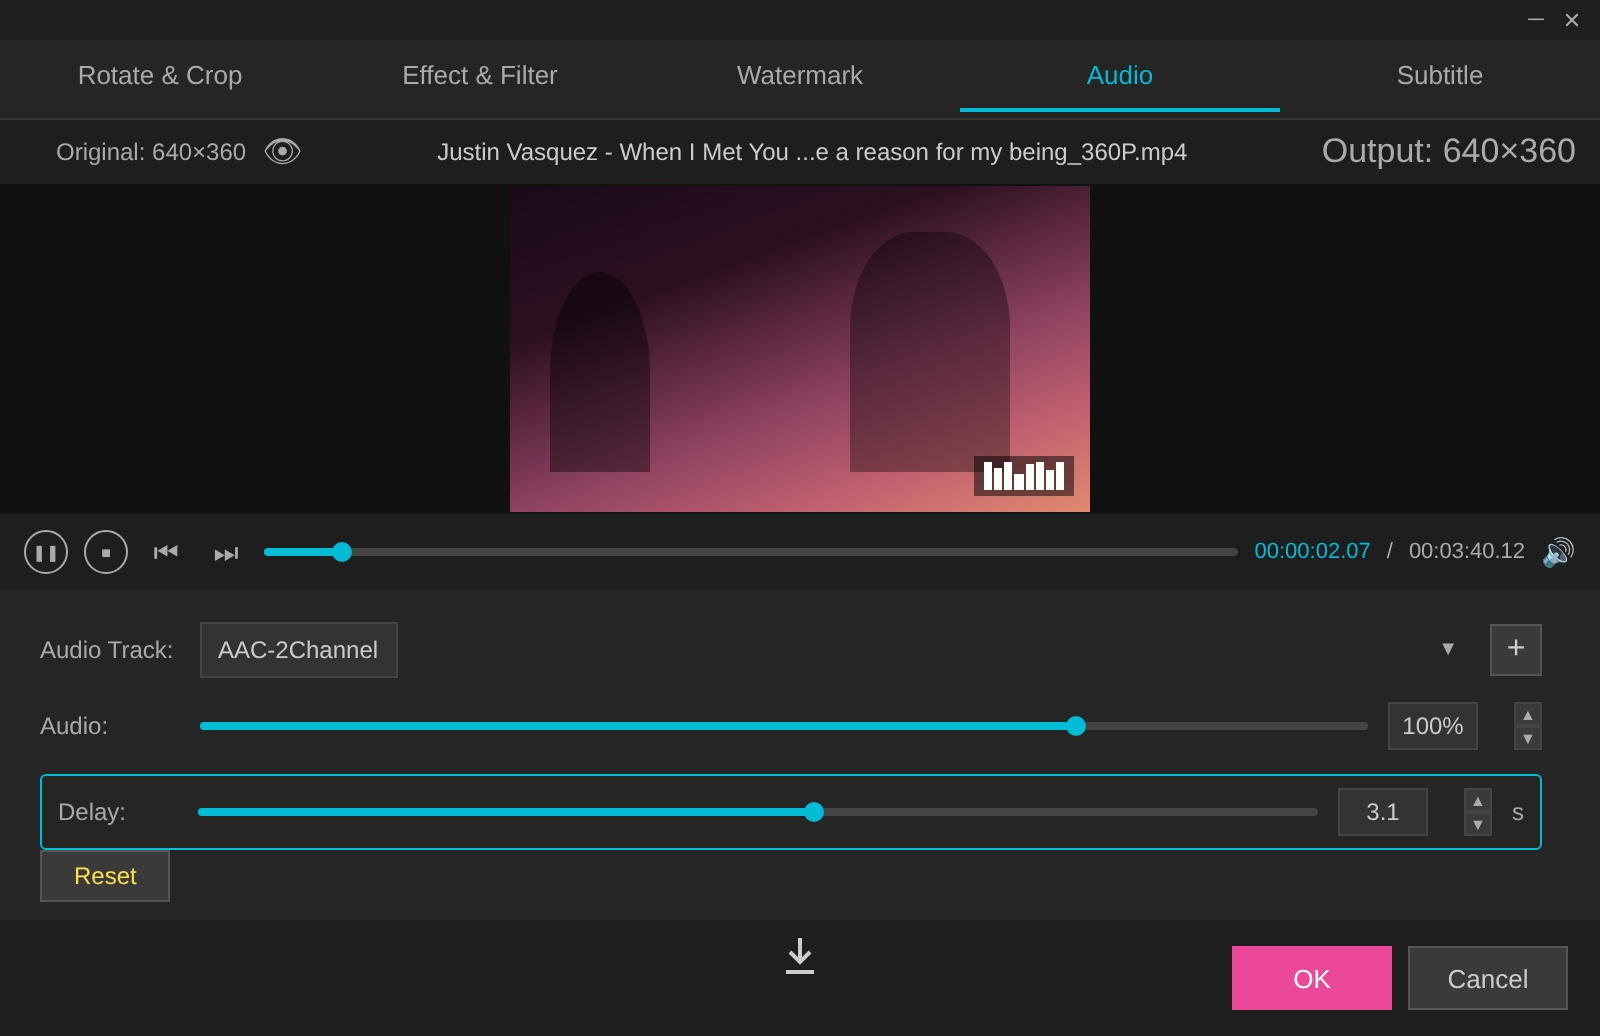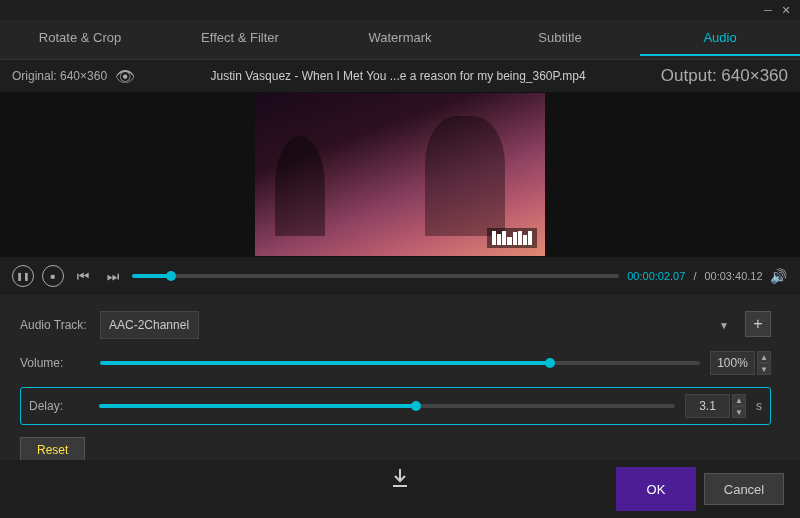--- a/index.html
+++ b/index.html
@@ -61,20 +61,21 @@
     }
 
     
     .info-bar {
       height: 32px;
       background: #1e1e1e;
       display: flex;
       align-items: center;
       justify-content: space-between;
       padding: 0 12px;
+      margin-left: 16px;
     }
     .info-left {
       display: flex;
       align-items: center;
       gap: 8px;
       font-size: 12px;
       color: #aaa;
     }
     .info-right {
       font-size: 17px;
@@ -219,20 +220,21 @@
       gap: 10px;
     }
     .control-label {
       color: #aaa;
       font-size: 12px;
       min-width: 70px;
     }
     .track-select-container {
       flex: 1;
       display: flex;
+      align-items: center;
       gap: 8px;
     }
     .track-select {
       flex: 1;
       height: 28px;
       background: #333;
       border: 1px solid #444;
       color: #ccc;
       font-size: 12px;
       padding: 0 8px;
@@ -284,21 +286,21 @@
       height: 10px;
       background: #00bcd4;
       border-radius: 50%;
       position: absolute;
       top: -3px;
     }
 
     .value-input-container {
       display: flex;
       align-items: center;
-      gap: 2px;
+      gap: 18px;
     }
     .value-display {
       width: 45px;
       height: 24px;
       background: #333;
       border: 1px solid #444;
       color: #ccc;
       text-align: center;
       font-size: 12px;
       display: flex;
@@ -324,21 +326,21 @@
     }
 
     
     .delay-row {
       border: 1px solid #00bcd4;
       border-radius: 3px;
       padding: 6px 8px;
       display: flex;
       align-items: center;
       gap: 10px;
-      margin-bottom: 12px;
+      margin-bottom: 0;
     }
     .delay-label {
       color: #aaa;
       font-size: 12px;
       min-width: 60px;
     }
     .unit-label {
       color: #aaa;
       font-size: 12px;
     }
@@ -369,22 +371,22 @@
       gap: 8px;
     }
     .download-arrow {
       position: absolute;
       left: 50%;
       transform: translateX(-50%);
       top: 6px;
     }
     .ok-btn {
       width: 80px;
-      height: 44px;
-      background: #4c1d95;
+      height: 32px;
+      background: #ec4899;
       border: none;
       color: white;
       font-size: 13px;
       cursor: pointer;
     }
     .cancel-btn {
       width: 80px;
       height: 32px;
       background: #3a3a3a;
       border: 1px solid #555;
@@ -404,25 +406,25 @@
 <div class="tab-bar">
   <div class="tab">
     <span>Rotate &amp; Crop</span>
   </div>
   <div class="tab">
     <span>Effect &amp; Filter</span>
   </div>
   <div class="tab">
     <span>Watermark</span>
   </div>
+  <div class="tab active">
+    <span>Audio</span>
+  </div>
   <div class="tab">
     <span>Subtitle</span>
-  </div>
-  <div class="tab active">
-    <span>Audio</span>
   </div>
 </div>
 
 <div class="info-bar">
   <div class="info-left">
     <span>Original: 640×360</span>
     <span style="color:#aaa; font-size:16px;">👁</span>
   </div>
   <span class="filename">Justin Vasquez - When I Met You ...e a reason for my being_360P.mp4</span>
   <div class="info-right">Output: 640×360</div>
@@ -477,21 +479,21 @@
         </select>
         <span class="select-arrow">▼</span>
       </div>
       <div class="add-btn">
         <span>+</span>
       </div>
     </div>
   </div>
 
   <div class="control-row">
-    <span class="control-label">Volume:</span>
+    <span class="control-label">Audio:</span>
     <div class="slider-container">
       <div class="slider-fill" style="width:75%;"></div>
       <div class="slider-thumb" style="left:calc(75% - 5px);"></div>
     </div>
     <div class="value-input-container">
       <div class="value-display">100%</div>
       <div class="spin-btns">
         <div class="spin-btn">▲</div>
         <div class="spin-btn">▼</div>
       </div>

